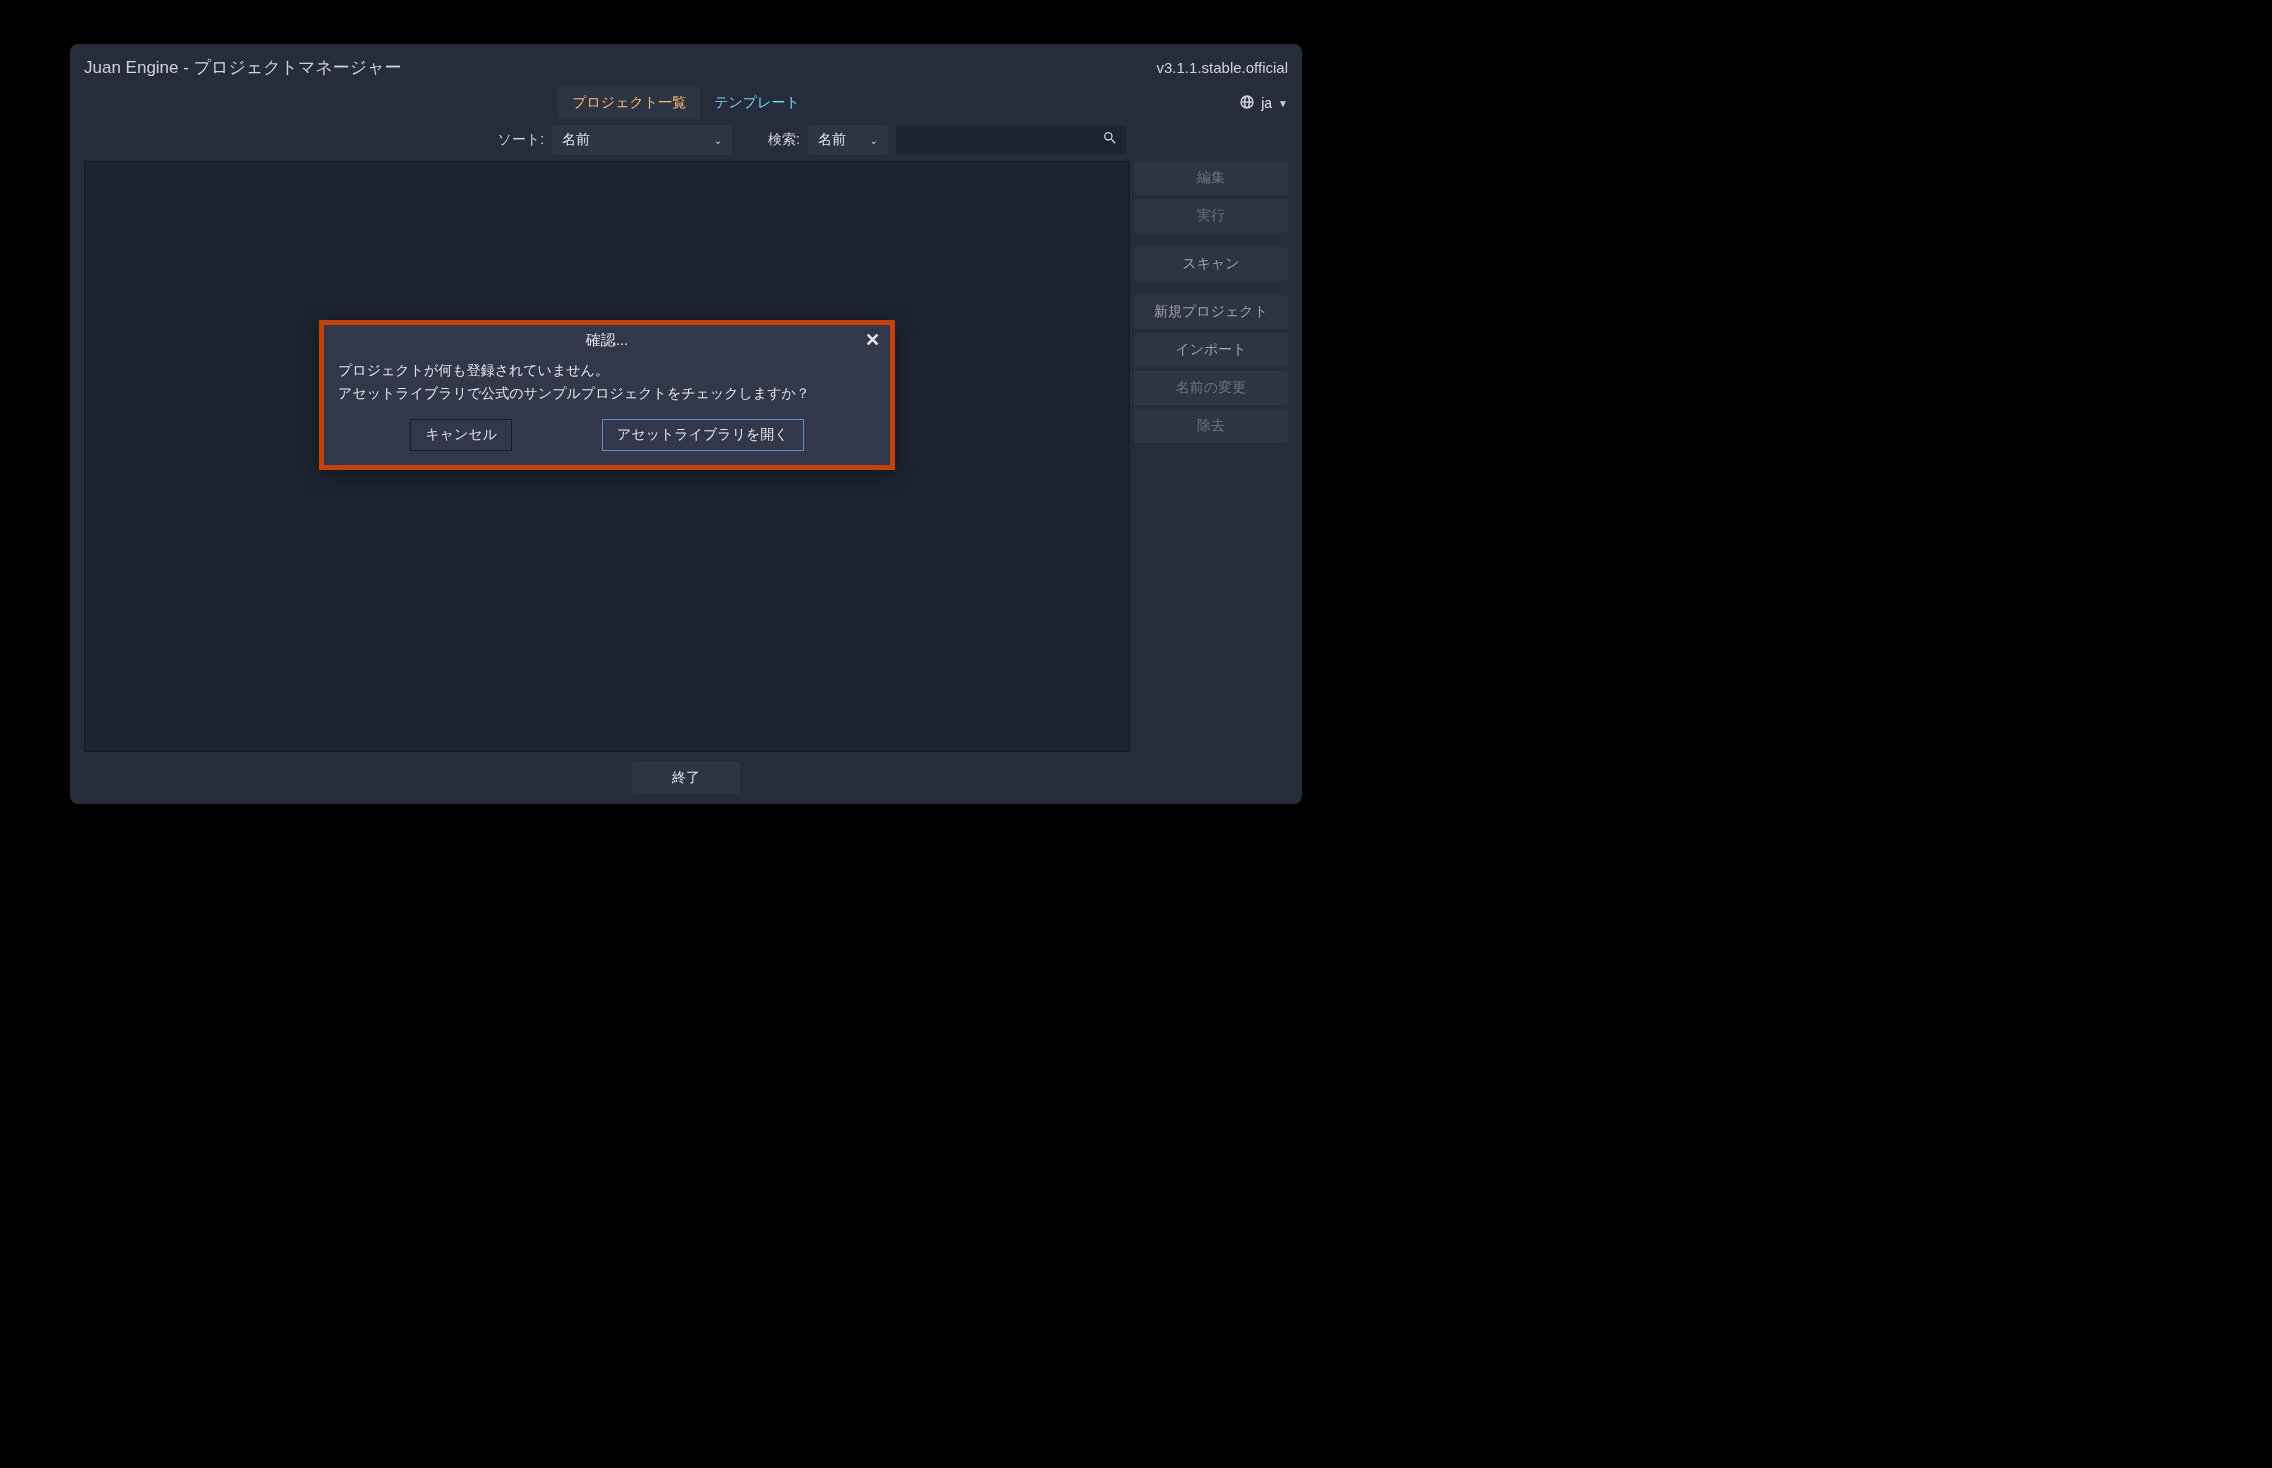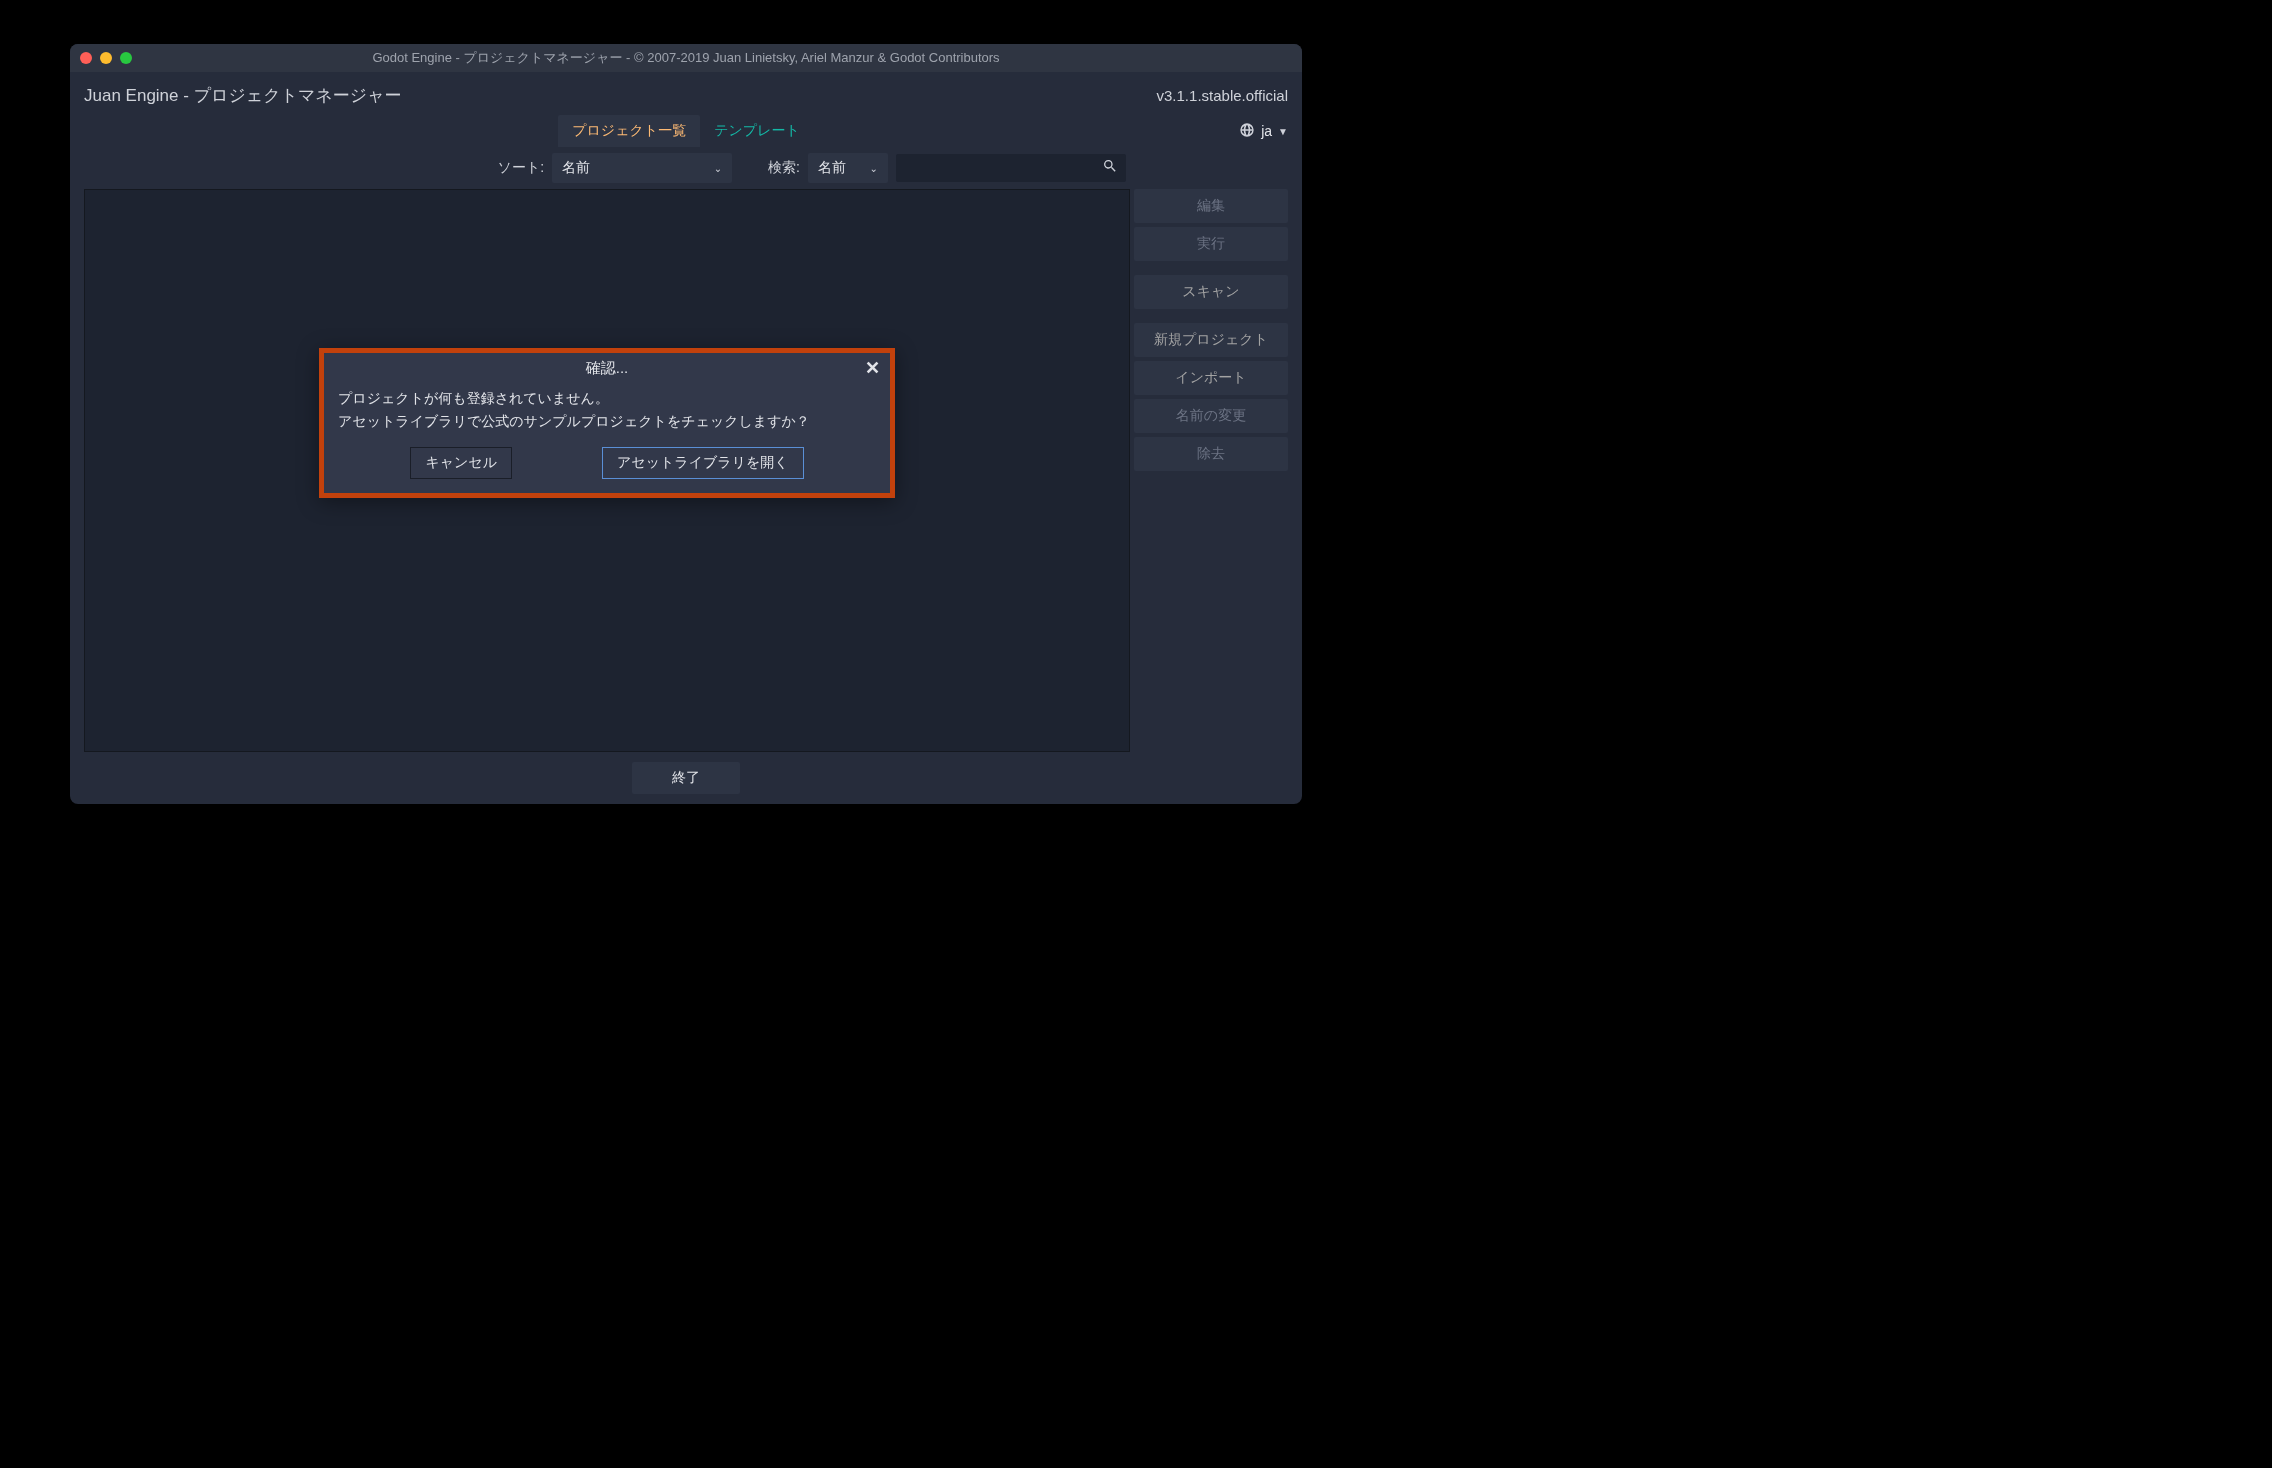--- a/index.html
+++ b/index.html
@@ -75,21 +75,21 @@
   align-items: center;
   padding: 2px 14px 6px 14px;
   position: relative;
 }
 .tabs {
   display: flex;
 }
 .tab {
   padding: 7px 14px;
   font-size: 14px;
-  color: #14b8a6;
+  color: #7dd3fc;
   cursor: pointer;
 }
 .tab.active {
   background: #2d3444;
   color: #fdba74;
   border-radius: 2px 2px 0 0;
 }
 .lang-selector {
   position: absolute;
   right: 14px;
@@ -252,28 +252,20 @@
   cursor: pointer;
 }
 .dialog-buttons button.primary {
   border: 1px solid #5a8fd6;
 }
 </style>
 </head>
 <body>
 
 <div class="window">
-  <div class="titlebar">
-    <div class="traffic-lights">
-      <div class="traffic-light tl-red"></div>
-      <div class="traffic-light tl-yellow"></div>
-      <div class="traffic-light tl-green"></div>
-    </div>
-    <div class="titlebar-title">Godot Engine - プロジェクトマネージャー - © 2007-2019 Juan Linietsky, Ariel Manzur &amp; Godot Contributors</div>
-  </div>
 
   <div class="header">
     <div class="app-title">Juan Engine - プロジェクトマネージャー</div>
     <div class="version">v3.1.1.stable.official</div>
   </div>
 
   <div class="tabs-row">
     <div class="tabs">
       <div class="tab active">プロジェクト一覧</div>
       <div class="tab">テンプレート</div>

